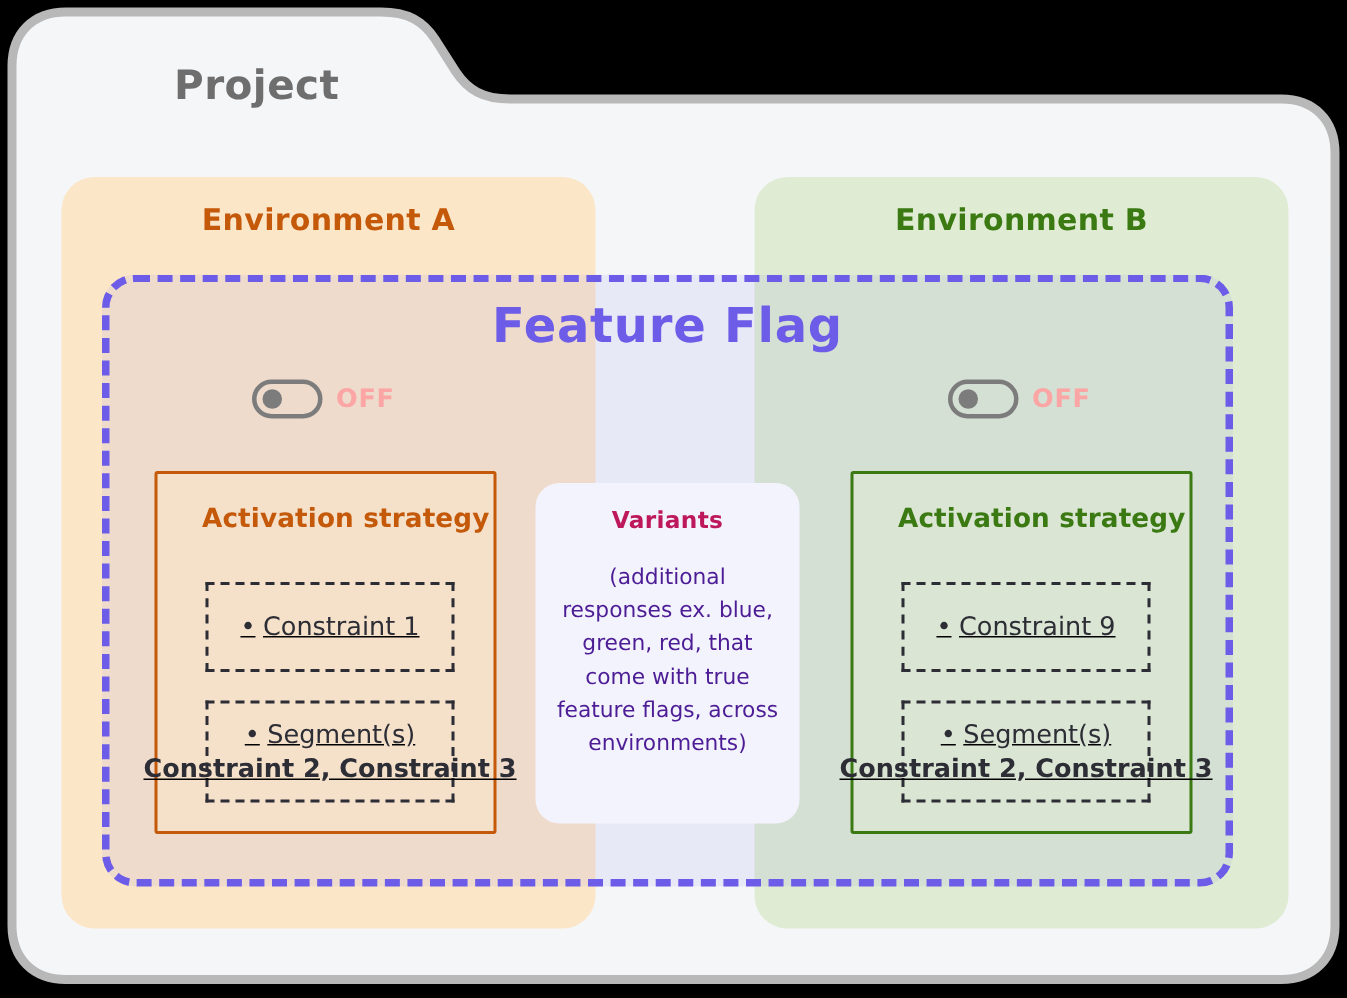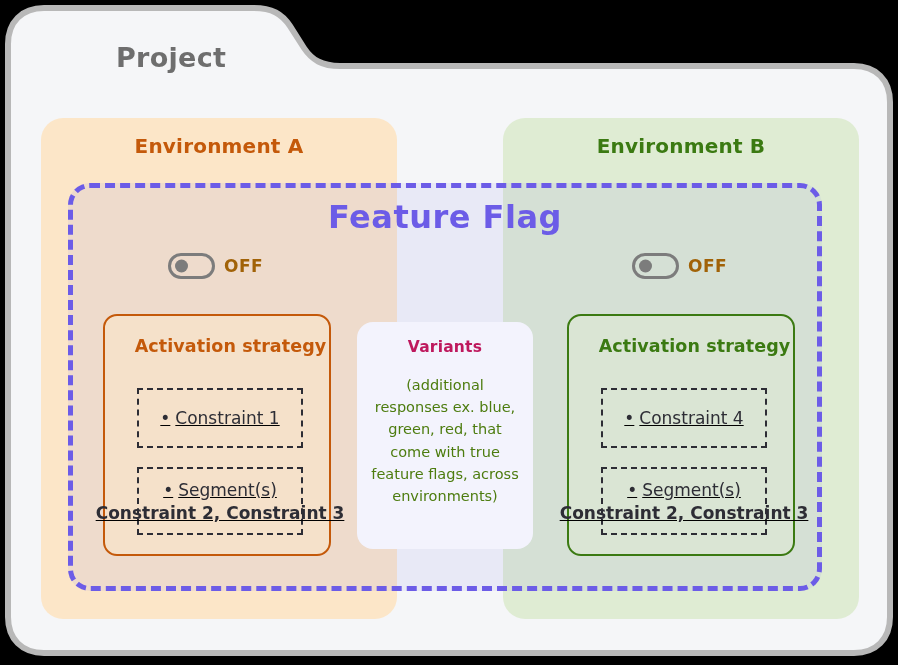--- a/index.html
+++ b/index.html
@@ -126,30 +126,30 @@
     height: 13px;
     border-radius: 50%;
     background: #7c7c7c;
     left: 4px;
     top: 50%;
     transform: translateY(-50%);
   }
   .toggle-label {
     font-size: 17px;
     font-weight: bold;
-    color: #a16207;
+    color: #fca5a5;
     letter-spacing: 0.5px;
   }
 
   
   .strategy-card {
     position: absolute;
     width: 228px;
     height: 242px;
-    border-radius: 14px;
+    border-radius: 2px;
     box-sizing: border-box;
     border: 2px solid;
     padding-left: 27px;
   }
   .strategy-a {
     left: 103px;
     top: 314px;
     border-color: #c4590a;
     background: rgba(252, 230, 200, 0.55);
   }
@@ -215,21 +215,21 @@
     text-align: center;
     font-size: 15.5px;
     font-weight: bold;
     color: #be185d;
     letter-spacing: 0.2px;
   }
   .variants-body {
     text-align: center;
     font-size: 14.5px;
     line-height: 1.53;
-    color: #4d7c0f;
+    color: #4c1d95;
     margin-top: 18px;
   }
 </style>
 </head>
 <body>
 
 <div id="stage">
 
   <div class="project-folder">
     <svg width="890" height="657" viewBox="0 0 890 657">
@@ -291,21 +291,21 @@
       </div>
       <div class="constraint-sub">Constraint 2, Constraint 3</div>
     </div>
   </div>
 
   <div class="strategy-card strategy-b">
     <div class="strategy-title">Activation strategy</div>
 
     <div class="constraint-box cbox-1">
       <div class="constraint-text">
-        <span class="constraint-bullet">•</span><span>Constraint 4</span>
+        <span class="constraint-bullet">•</span><span>Constraint 9</span>
       </div>
     </div>
 
     <div class="constraint-box cbox-2">
       <div class="constraint-text">
         <span class="constraint-bullet">•</span><span>Segment(s)</span>
       </div>
       <div class="constraint-sub">Constraint 2, Constraint 3</div>
     </div>
   </div>

